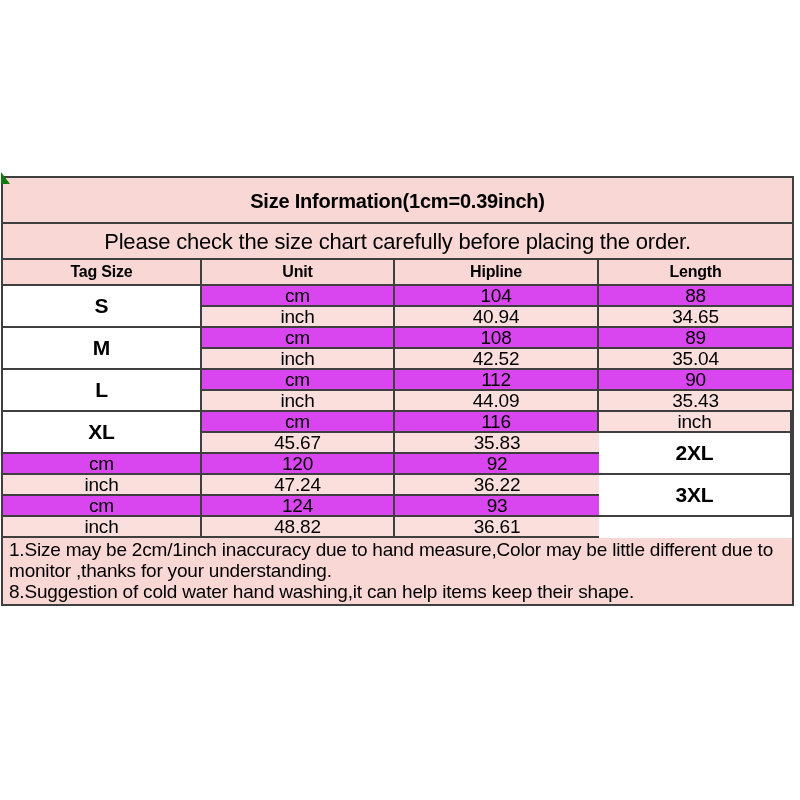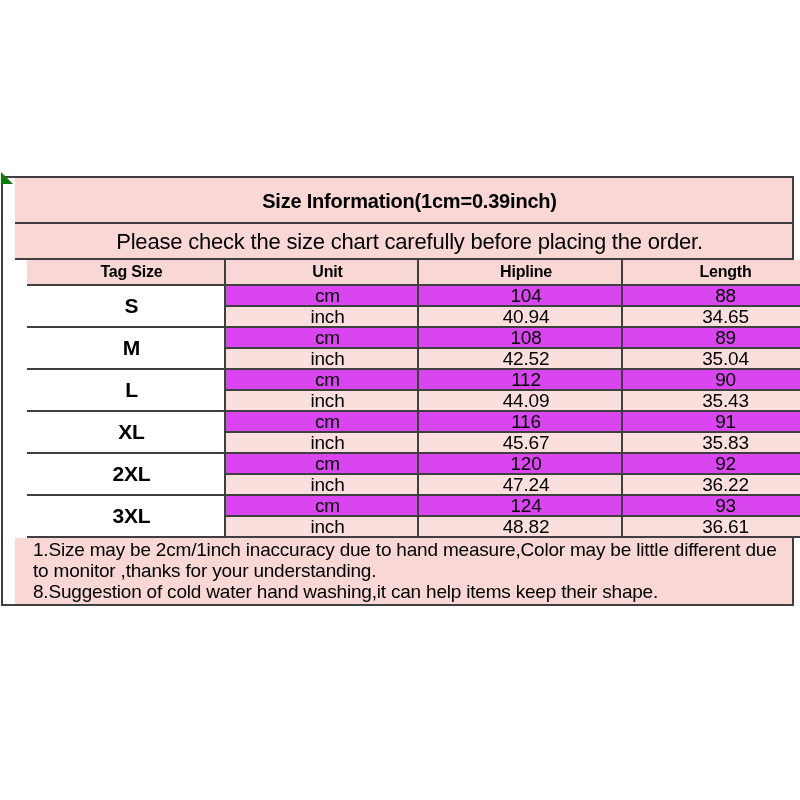--- a/index.html
+++ b/index.html
@@ -3,21 +3,21 @@
 <meta charset="utf-8">
 <style>
   :root{
     --band-pink:#f8d7d4;
     --row-pink:#fbdfdd;
     --border:#3f3f3f;
     --text:#000000;
     --corner-green:#117a11;
     --page-bg:#ffffff;
   }
-  *{box-sizing:border-box;padding-left:12px;}
+  *{box-sizing:border-box;}
   html,body{margin:0;padding:0;}
   body{
     width:800px;height:800px;
     background:var(--page-bg);
     position:relative;
     font-family:"Liberation Sans", sans-serif;
     color:var(--text);
     letter-spacing:-0.2px;
     overflow:hidden;
   }
@@ -121,21 +121,20 @@
   <div class="cell unit cm">cm</div>
   <div class="cell val cm">112</div>
   <div class="cell val cm last">90</div>
   <div class="cell unit inch">inch</div>
   <div class="cell val inch">44.09</div>
   <div class="cell val inch last">35.43</div>
 
   <div class="cell size">XL</div>
   <div class="cell unit cm">cm</div>
   <div class="cell val cm">116</div>
-  <div class="cell val cm last">91</div>
   <div class="cell unit inch">inch</div>
   <div class="cell val inch">45.67</div>
   <div class="cell val inch last">35.83</div>
 
   <div class="cell size">2XL</div>
   <div class="cell unit cm">cm</div>
   <div class="cell val cm">120</div>
   <div class="cell val cm last">92</div>
   <div class="cell unit inch">inch</div>
   <div class="cell val inch">47.24</div>

